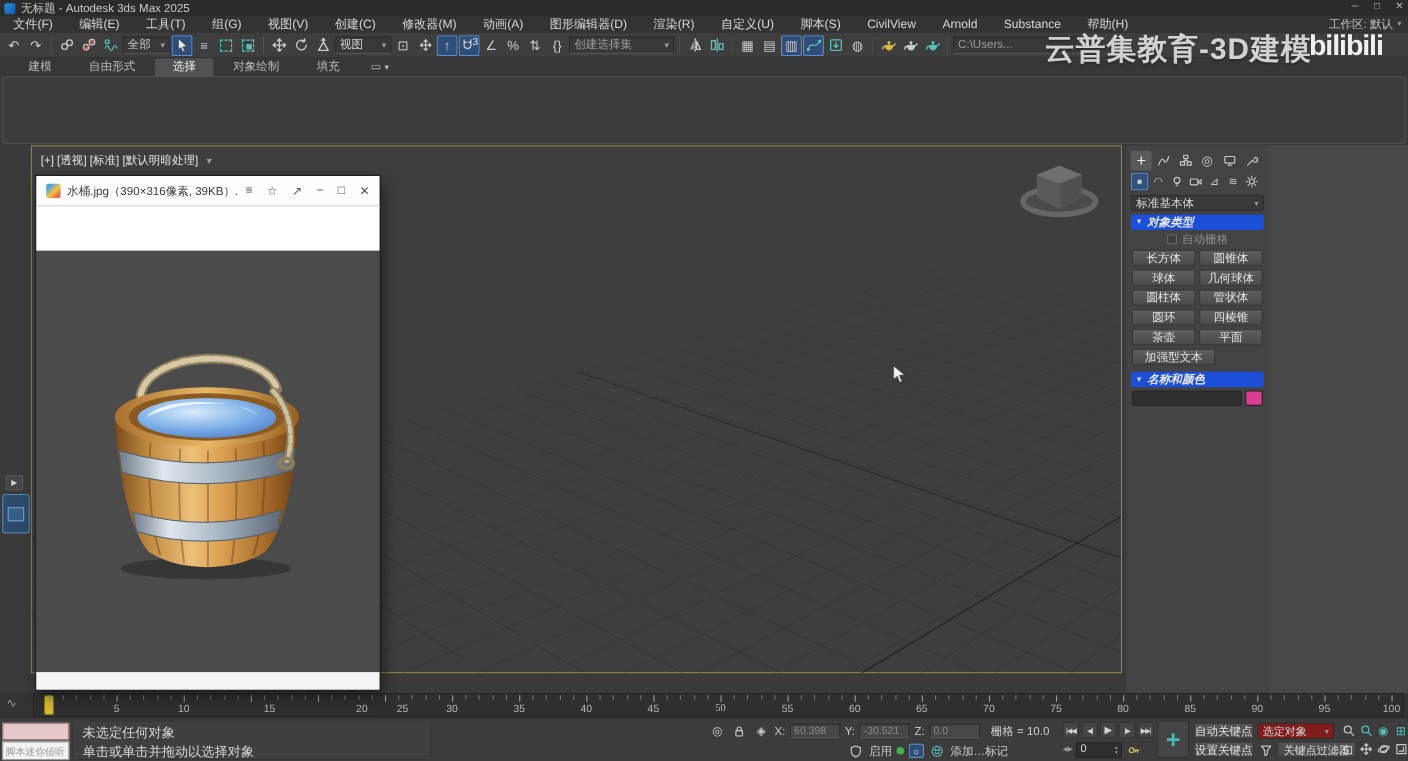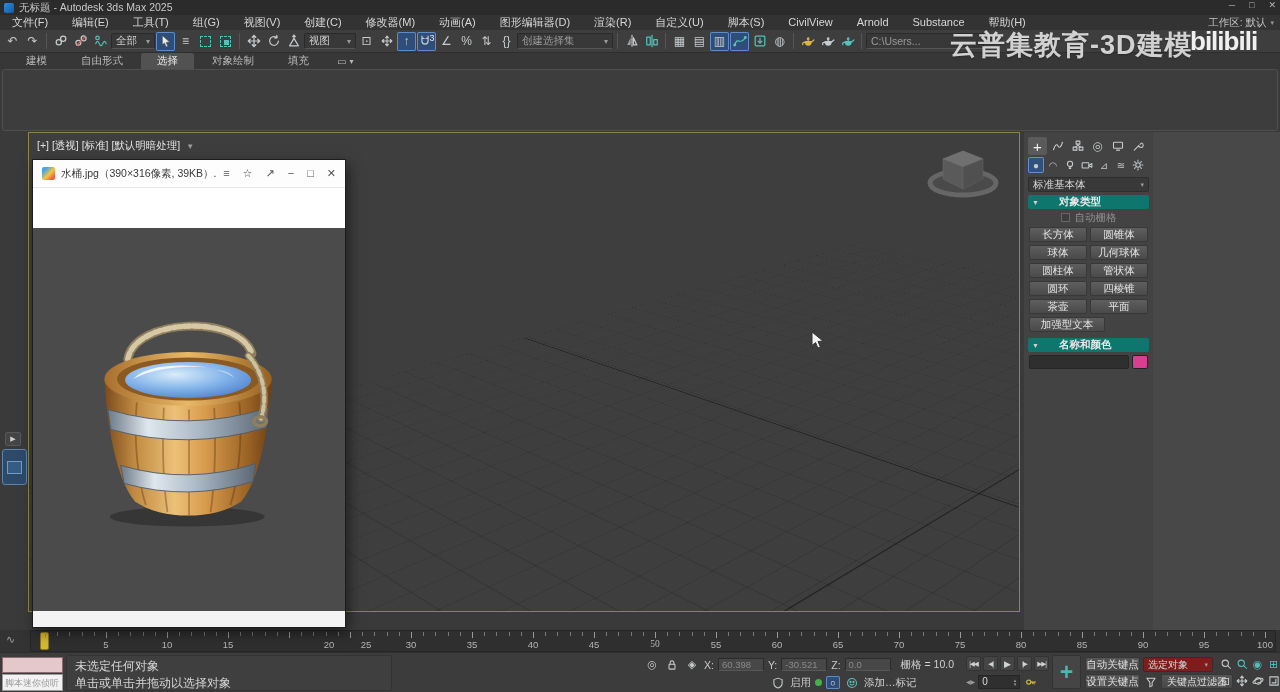--- a/index.html
+++ b/index.html
@@ -81,22 +81,22 @@
   .cmdpanel{left:1024px;top:132px;width:129px;height:498px;background:#434343;padding:4px 2px 0 2px;}
   .rightvoid{left:1153px;top:132px;width:127px;height:498px;background:#484848;}
   .cp-row{display:flex;align-items:center;gap:1px;padding:1px 2px;}
   .cp-tab{width:19px;height:18px;display:flex;align-items:center;justify-content:center;color:#c6cbce;font-size:12px;border-radius:2px;}
   .cp-tab.active{background:#5a5a5a;color:#f0f0f0;}
   .cp-cat{width:16px;height:16px;display:flex;align-items:center;justify-content:center;color:#c6cbce;font-size:10px;border-radius:2px;}
   .cp-cat.active{background:#30527c;box-shadow:inset 0 0 0 1px #5f8fd0;}
   .cp-dropdown{margin:3px 2px;height:15px;background:#393939;border:1px solid #2e2e2e;border-radius:2px;
                display:flex;align-items:center;padding:0 4px;font-size:10.5px;color:#d8d8d8;}
   .cp-dropdown .caret{margin-left:auto;font-size:7px;color:#999;}
-  .rollout{margin:2px 2px 0 2px;height:14px;background:#0f766e;border-radius:2px;display:flex;align-items:center;
-           padding:0 4px;font-weight:bold;color:#e8e8e8;font-size:10.5px;gap:20px;}
+  .rollout{margin:2px 2px 0 2px;height:14px;background:#1d4ed8;border-radius:2px;display:flex;align-items:center;
+           padding:0 4px;font-weight:bold;color:#e8e8e8;font-size:10.5px;gap:4px;font-style:italic;}
   .rollout .arr{font-size:7px;color:#cfcfcf;}
   .autogrid{display:flex;align-items:center;justify-content:center;gap:5px;height:17px;color:#8f8f8f;font-size:10.5px;}
   .autogrid .cb{width:9px;height:9px;border:1px solid #666;background:#3d3d3d;}
   .objgrid{display:grid;grid-template-columns:1fr 1fr;gap:3px;padding:1px 3px;}
   .objbtn{height:15px;background:linear-gradient(#5e5e5e,#4a4a4a);border:1px solid #383838;border-radius:2px;
           color:#e3e3e3;font-size:10.5px;display:flex;align-items:center;justify-content:center;white-space:nowrap;}
   .objbtn:nth-last-child(1){grid-column:1/3;justify-self:start;width:76px;}
   .namecolor{display:flex;align-items:center;gap:3px;padding:3px 3px;}
   .namecolor .nfield{flex:1;height:14px;background:#2f2f2f;border:1px solid #262626;border-radius:2px;}
   .namecolor .swatch{width:16px;height:14px;border:1px solid #222;border-radius:2px;}
@@ -647,21 +647,21 @@
         <div class="tick" style="left: 99.4px;"></div>
         <div class="tick" style="left: 111.6px;"></div>
         <div class="tick" style="left: 123.8px;"></div>
         <div class="tick major" style="left: 136px;"></div>
         <div class="tick-label" style="left: 136px;">10</div>
         <div class="tick" style="left: 148.2px;"></div>
         <div class="tick" style="left: 160.4px;"></div>
         <div class="tick" style="left: 172.6px;"></div>
         <div class="tick" style="left: 184.8px;"></div>
         <div class="tick major" style="left: 197px;"></div>
-        <div class="tick-label" style="left: 197px; text-align: right;">15</div>
+        <div class="tick-label" style="left: 214px; text-align: right;">15</div>
         <div class="tick" style="left: 209.2px;"></div>
         <div class="tick" style="left: 221.4px;"></div>
         <div class="tick" style="left: 233.6px;"></div>
         <div class="tick" style="left: 245.8px;"></div>
         <div class="tick major" style="left: 258px;"></div>
         <div class="tick-label" style="left: 258px; margin-left: 40px;">20</div>
         <div class="tick" style="left: 270.2px;"></div>
         <div class="tick" style="left: 282.4px;"></div>
         <div class="tick" style="left: 294.6px;"></div>
         <div class="tick" style="left: 306.8px;"></div>

